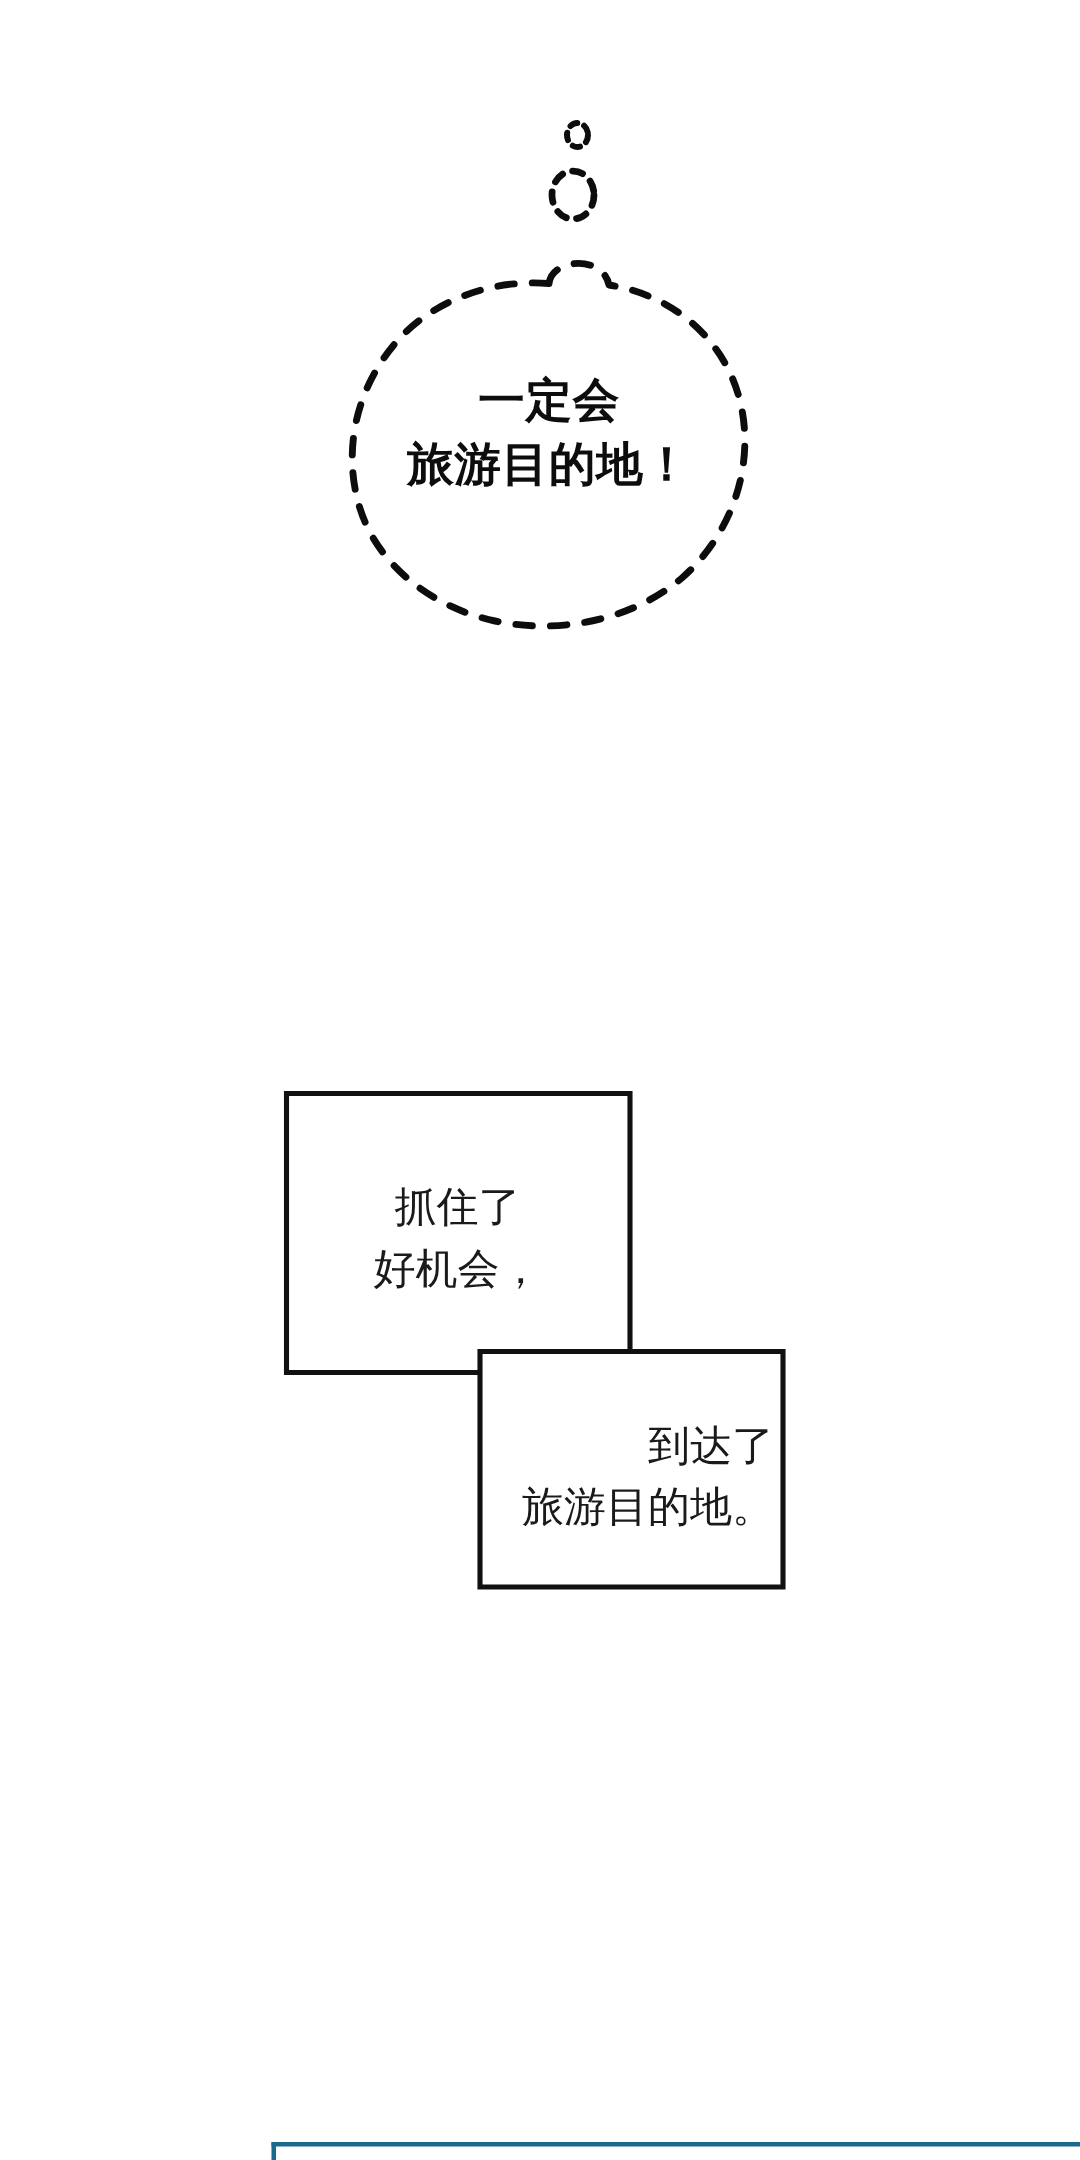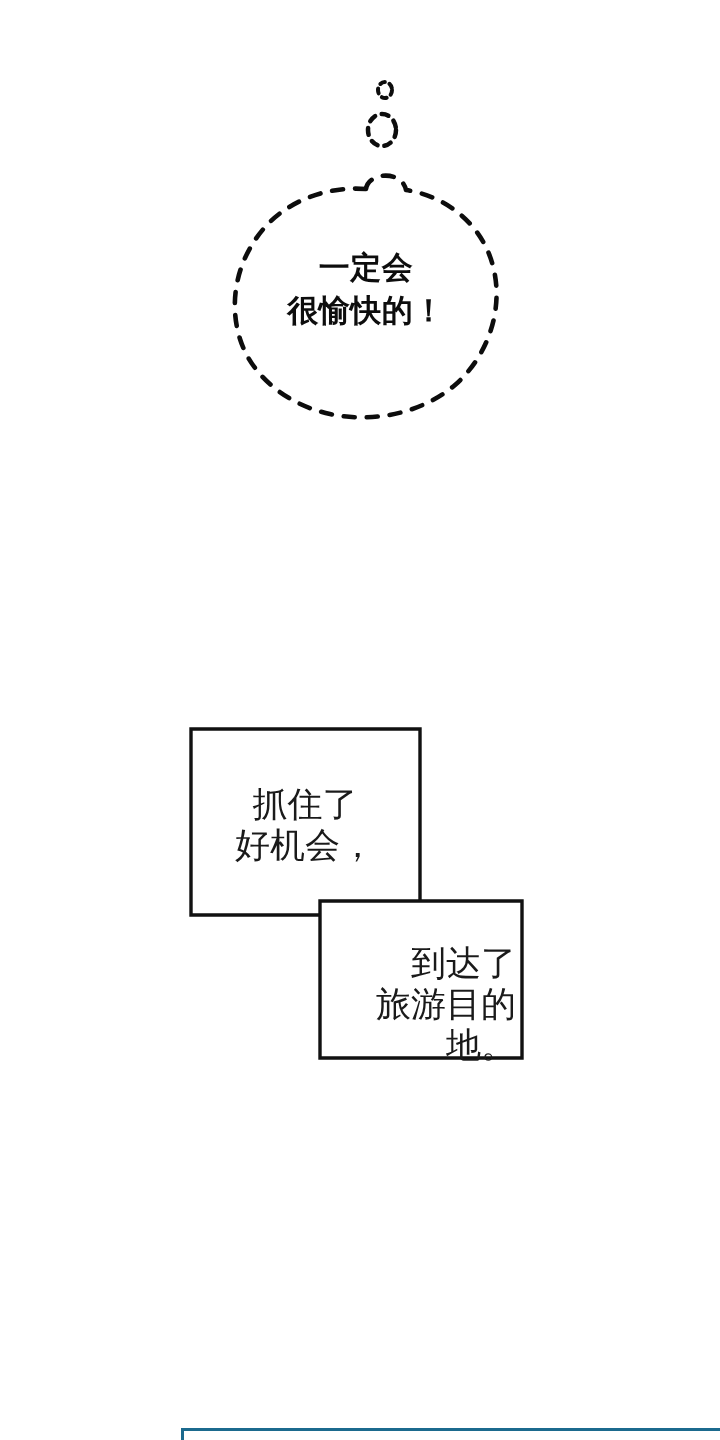--- a/index.html
+++ b/index.html
@@ -66,21 +66,21 @@
   .panel-svg {
     position: absolute;
     left: 0;
     top: 0;
     display: block;
   }
   .panel-text {
     position: absolute;
     font-family: "DejaVu Sans", "Liberation Sans", sans-serif;
     font-weight: 400;
-    font-size: 35px;
+    font-size: 28px;
     line-height: 41px;
     color: #1a1a1a;
     white-space: pre-line;
   }
   .panel-text-upper {
     left: 200px;
     top: 784px;
     width: 210px;
     text-align: center;
   }
@@ -120,21 +120,21 @@
                C 368 172, 402 170, 406 190
                C 446 196, 482 224, 493 266
                C 504 308, 489 355, 455 385
                C 421 414, 372 423, 330 414
                C 288 405, 252 377, 240 339
                C 228 301, 237 258, 266 226
                C 290 200, 328 186, 366 189
                Z" fill="#ffffff" stroke="#0d0d0d" stroke-width="4.6" stroke-linecap="round" stroke-linejoin="round" stroke-dasharray="11 12"></path>
     </svg>
     <div class="bubble-text">一定会
-很愉快的！</div>
+旅游目的地！</div>
   </div>
 
   <div class="panels">
     <svg class="panel-svg" width="720" height="1440" viewBox="0 0 720 1440">
 
       <path d="M 191 729 L 420 729 L 420 915 L 191 915 Z" fill="#ffffff" stroke="#111111" stroke-width="3.4" stroke-linejoin="miter"></path>
 
       <path d="M 320 901 L 522 901 L 522 1058 L 320 1058 Z" fill="#ffffff" stroke="#111111" stroke-width="3.4" stroke-linejoin="miter"></path>
 
       <rect x="323" y="904" width="95" height="9" fill="#ffffff"></rect>

